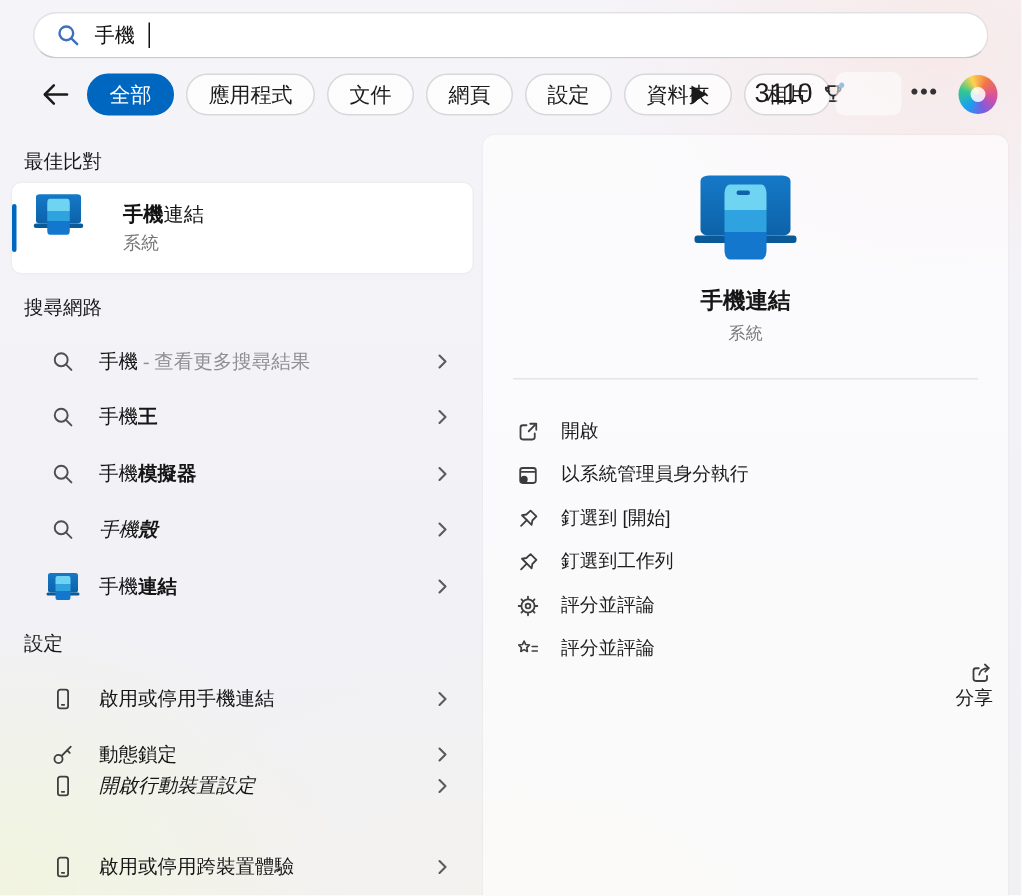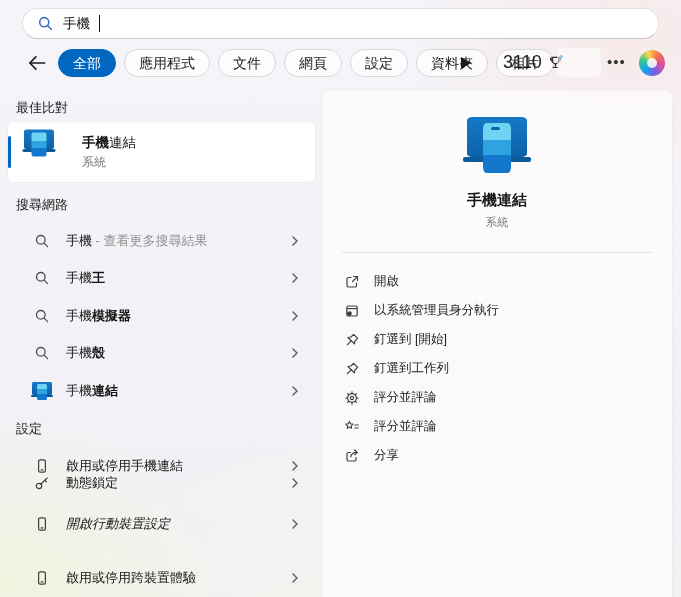--- a/index.html
+++ b/index.html
@@ -42,21 +42,21 @@
   .accentbar{position:absolute;left:0;top:14px;width:3px;height:32px;border-radius:2px;background:#0067c0;}
   .bestcard .txt{margin-left:14px;}
   .bestcard .t1{font-size:13.5px;color:#141414;}
   .bestcard .t1 .b{font-weight:bold;}
   .bestcard .t2{font-size:12px;color:#767676;margin-top:2px;}
   .lrow{position:absolute;left:8px;width:307px;height:37px;display:flex;align-items:center;cursor:pointer;border-radius:4px;}
   .lrow .ic{width:16px;height:16px;margin-left:26px;flex:0 0 auto;display:flex;}
   .lrow .appic{margin-left:24px;flex:0 0 auto;}
   .lrow .lbl{margin-left:16px;font-size:13px;color:#161616;white-space:nowrap;}
   .lrow .lbl .b{font-weight:bold;}
-  .lrow .note{color:#909090;}
+  .lrow .note{color:#909090;font-family:Liberation Serif, serif;}
   .lrow .chev{margin-left:auto;margin-right:13px;display:flex;}
   
   .plink{position:relative;}
   .plink .screen{position:absolute;background:linear-gradient(180deg,#1579c8,#0d62a8);border-radius:9%;}
   .plink .base{position:absolute;background:#0b5a98;border-radius:2px;}
   .plink .phone{position:absolute;border-radius:12%;overflow:hidden;
     background:linear-gradient(180deg,#6fd4f2 0%,#6fd4f2 34%,#2fa3e0 34%,#2fa3e0 63%,#1377cd 63%,#1377cd 100%);}
   .plink .dots{position:absolute;background:#0d62a8;border-radius:2px;}
   .plink-sm{width:20px;height:20px;}
   .plink-sm .screen{left:0;top:1px;width:20px;height:13px;}
@@ -68,21 +68,21 @@
   .plink-lg .phone{left:18px;top:8px;width:28px;height:50px;}
   .plink-lg .dots{left:26px;top:12px;width:9px;height:2.5px;}
   
   .rpanel{position:absolute;left:322px;top:90px;width:350px;height:520px;
     background:rgba(255,255,255,.62);border-radius:8px;box-shadow:0 0 0 1px rgba(0,0,0,.02);}
   .rpanel .bigicon{position:absolute;left:143px;top:25px;}
   .rpanel .ptitle{position:absolute;left:0;top:101px;width:100%;text-align:center;
     font-size:15px;font-weight:bold;color:#161616;}
   .rpanel .psub{position:absolute;left:0;top:125px;width:100%;text-align:center;font-size:11.5px;color:#7a7a7a;}
   .rpanel .divider{position:absolute;left:20px;top:162px;width:310px;height:1px;background:#e4e3e6;}
-  .action{position:absolute;left:10px;width:330px;height:29px;display:flex;align-items:center;
+  .action{position:absolute;left:10px;width:330px;height:29px;display:flex;align-items:flex-end;
     cursor:pointer;border-radius:4px;}
   .action .ic{width:16px;height:16px;margin-left:12px;flex:0 0 auto;display:flex;}
   .action .lbl{margin-left:14px;font-size:12.5px;color:#1c1c1c;white-space:nowrap;}
   svg{display:block;}
 </style>
 </head>
 <body>
 
 <div class="stage">
 
@@ -187,21 +187,21 @@
         </svg>
     </span>
     <span class="lbl"><span>手機</span><span class="b">模擬器</span></span>
     <span class="chev">
       <svg width="14" height="14" viewBox="0 0 14 14" fill="none" stroke="#5a5a5a" stroke-width="1.4" stroke-linecap="round" stroke-linejoin="round">
           <path d="M5 3l4 4-4 4"></path>
         </svg>
     </span>
   </div>
 
-  <div class="lrow" style="top:334px;">
+  <div class="lrow" style="top:334px;font-style:italic;">
     <span class="ic">
       <svg width="16" height="16" viewBox="0 0 16 16" fill="none" stroke="#4f4f4f" stroke-width="1.3" stroke-linecap="round">
           <circle cx="6.8" cy="6.8" r="4.3"></circle>
           <path d="M10.1 10.1L13.6 13.6"></path>
         </svg>
     </span>
     <span class="lbl"><span>手機</span><span class="b">殼</span></span>
     <span class="chev">
       <svg width="14" height="14" viewBox="0 0 14 14" fill="none" stroke="#5a5a5a" stroke-width="1.4" stroke-linecap="round" stroke-linejoin="round">
           <path d="M5 3l4 4-4 4"></path>
@@ -233,21 +233,21 @@
         </svg>
     </span>
     <span class="lbl">啟用或停用手機連結</span>
     <span class="chev">
       <svg width="14" height="14" viewBox="0 0 14 14" fill="none" stroke="#5a5a5a" stroke-width="1.4" stroke-linecap="round" stroke-linejoin="round">
           <path d="M5 3l4 4-4 4"></path>
         </svg>
     </span>
   </div>
 
-  <div class="lrow" style="top:464px;">
+  <div class="lrow" style="top:484px;">
     <span class="ic">
       <svg width="16" height="16" viewBox="0 0 16 16" fill="none" stroke="#3f3f3f" stroke-width="1.2" stroke-linecap="round">
           <circle cx="5" cy="11" r="2.7"></circle>
           <path d="M7 9L13.2 2.8"></path>
           <path d="M10.8 5.2l1.7 1.7"></path>
         </svg>
     </span>
     <span class="lbl">動態鎖定</span>
     <span class="chev">
       <svg width="14" height="14" viewBox="0 0 14 14" fill="none" stroke="#5a5a5a" stroke-width="1.4" stroke-linecap="round" stroke-linejoin="round">
@@ -361,21 +361,21 @@
       <span class="ic">
         <svg width="16" height="16" viewBox="0 0 16 16" fill="none" stroke="#3f3f3f" stroke-width="1.1" stroke-linecap="round" stroke-linejoin="round">
             <path d="M5.4 2.4l1.1 2.3 2.5.3-1.8 1.8.4 2.5-2.2-1.2-2.2 1.2.4-2.5L1.8 5l2.5-.3z"></path>
             <path d="M10.8 6h3.4"></path>
             <path d="M10.8 9h3.4"></path>
           </svg>
       </span>
       <span class="lbl">評分並評論</span>
     </div>
 
-    <div class="action" style="top:351px;">
+    <div class="action" style="top:351px;flex-direction:column;">
       <span class="ic">
         <svg width="16" height="16" viewBox="0 0 16 16" fill="none" stroke="#3f3f3f" stroke-width="1.2" stroke-linecap="round" stroke-linejoin="round">
             <path d="M6.5 4.5H4.6A1.6 1.6 0 0 0 3 6.1v5.3A1.6 1.6 0 0 0 4.6 13h5.8A1.6 1.6 0 0 0 12 11.4V9.6"></path>
             <path d="M6.8 8.8c.4-2.7 2.4-4.3 6.2-4.4"></path>
             <path d="M10.6 2l2.6 2.4-2.4 2.4"></path>
           </svg>
       </span>
       <span class="lbl">分享</span>
     </div>
   </div>

